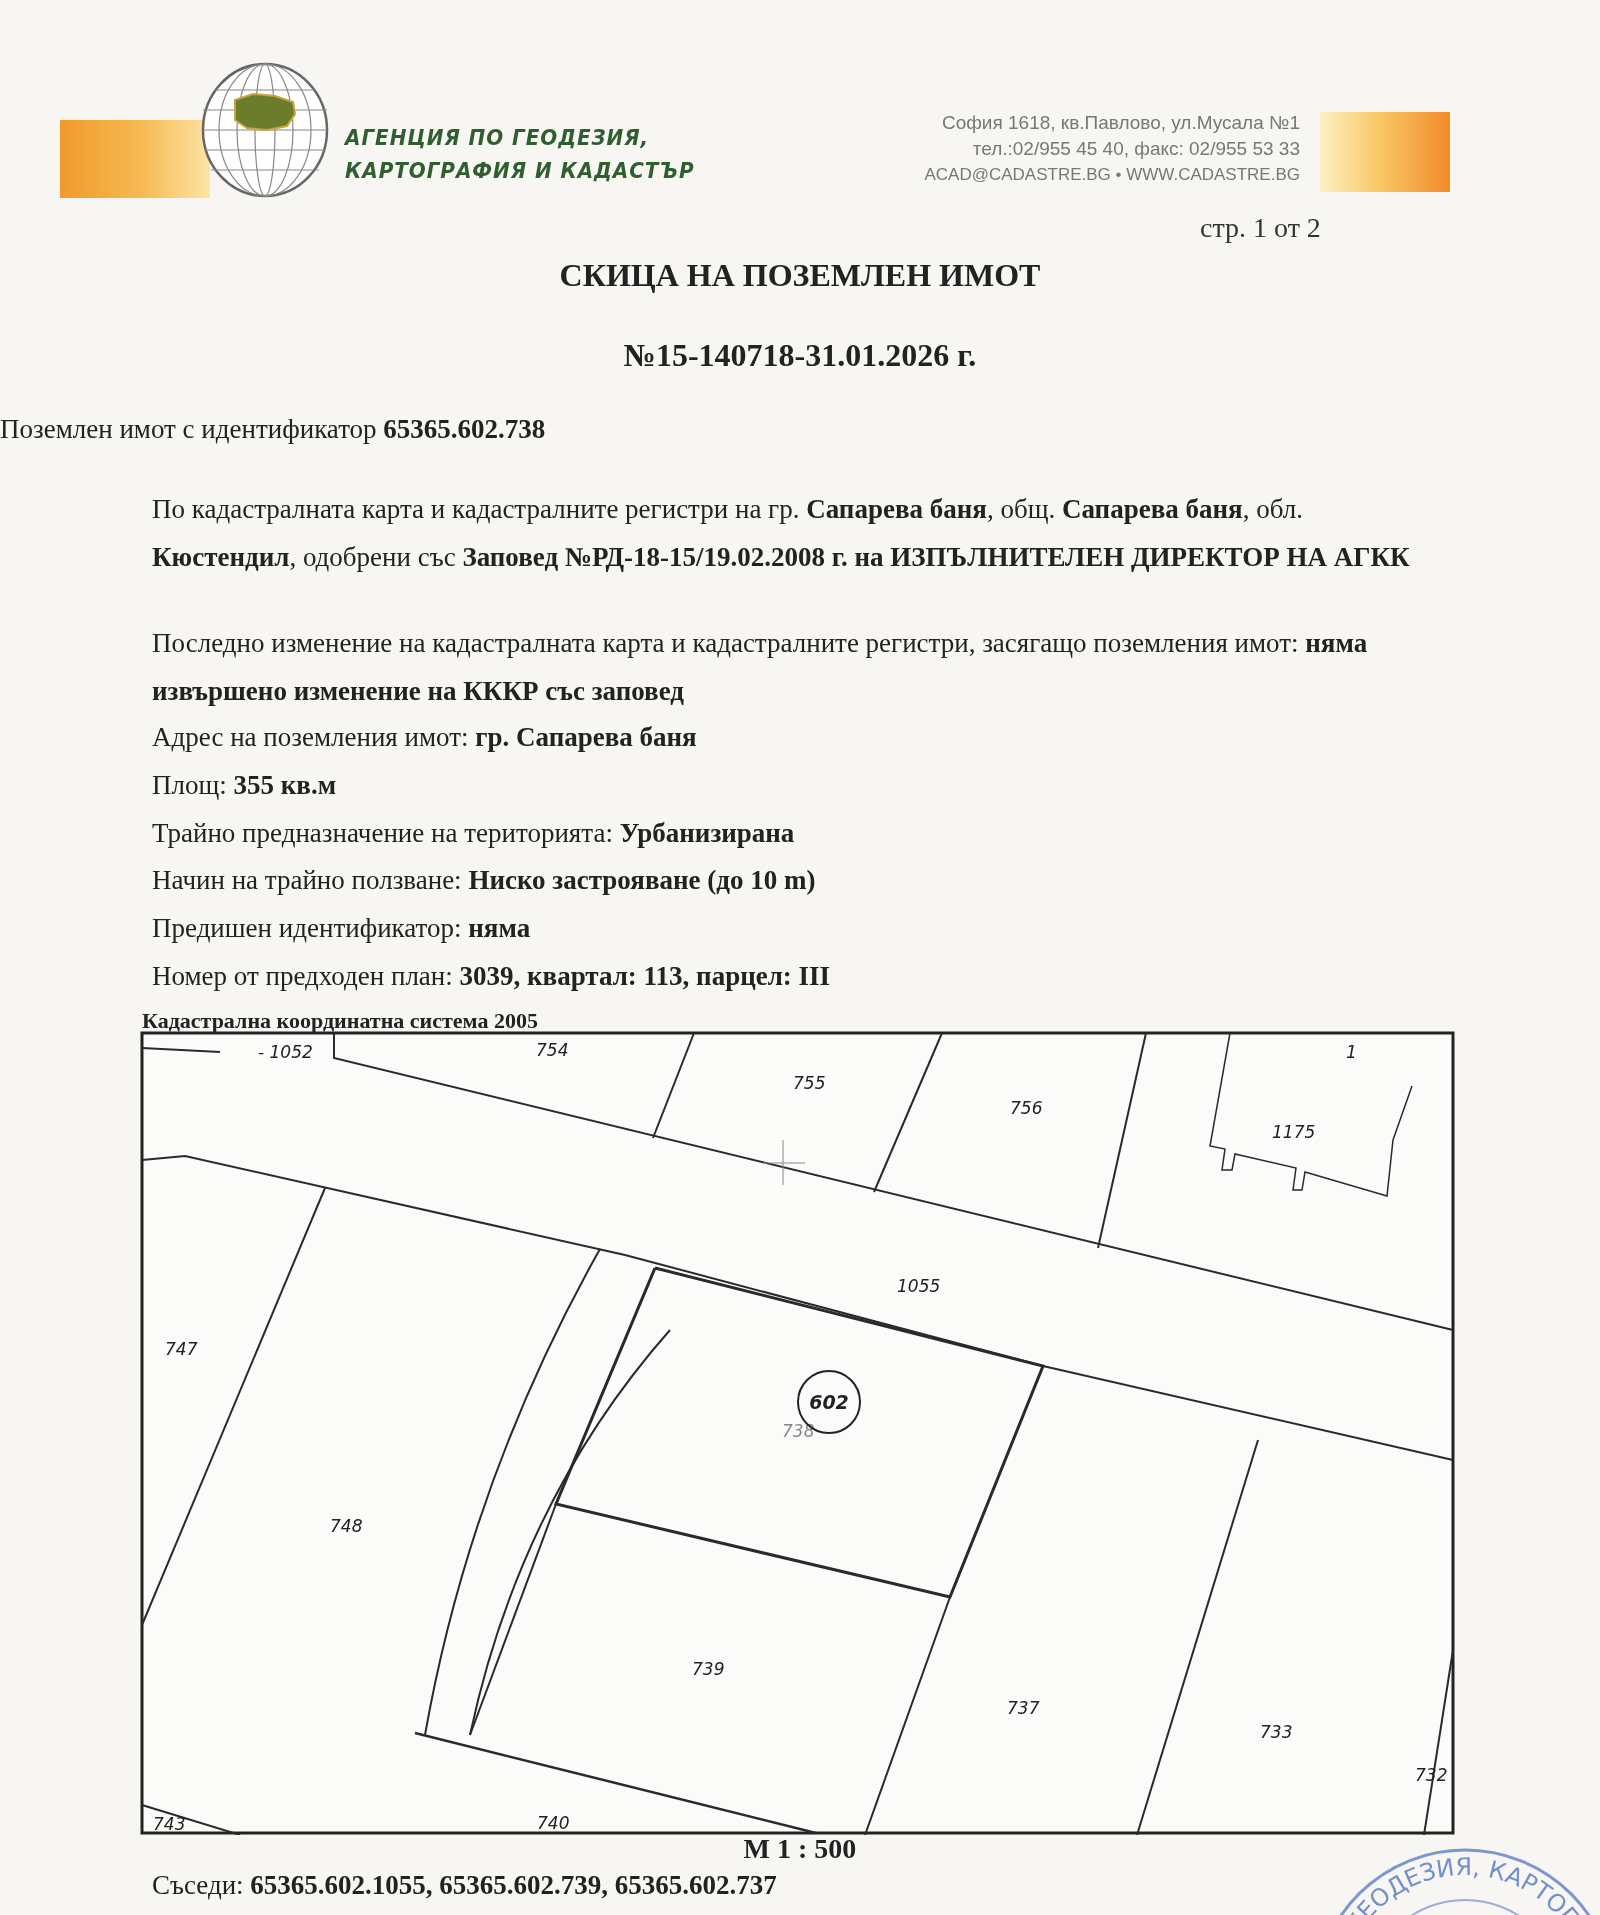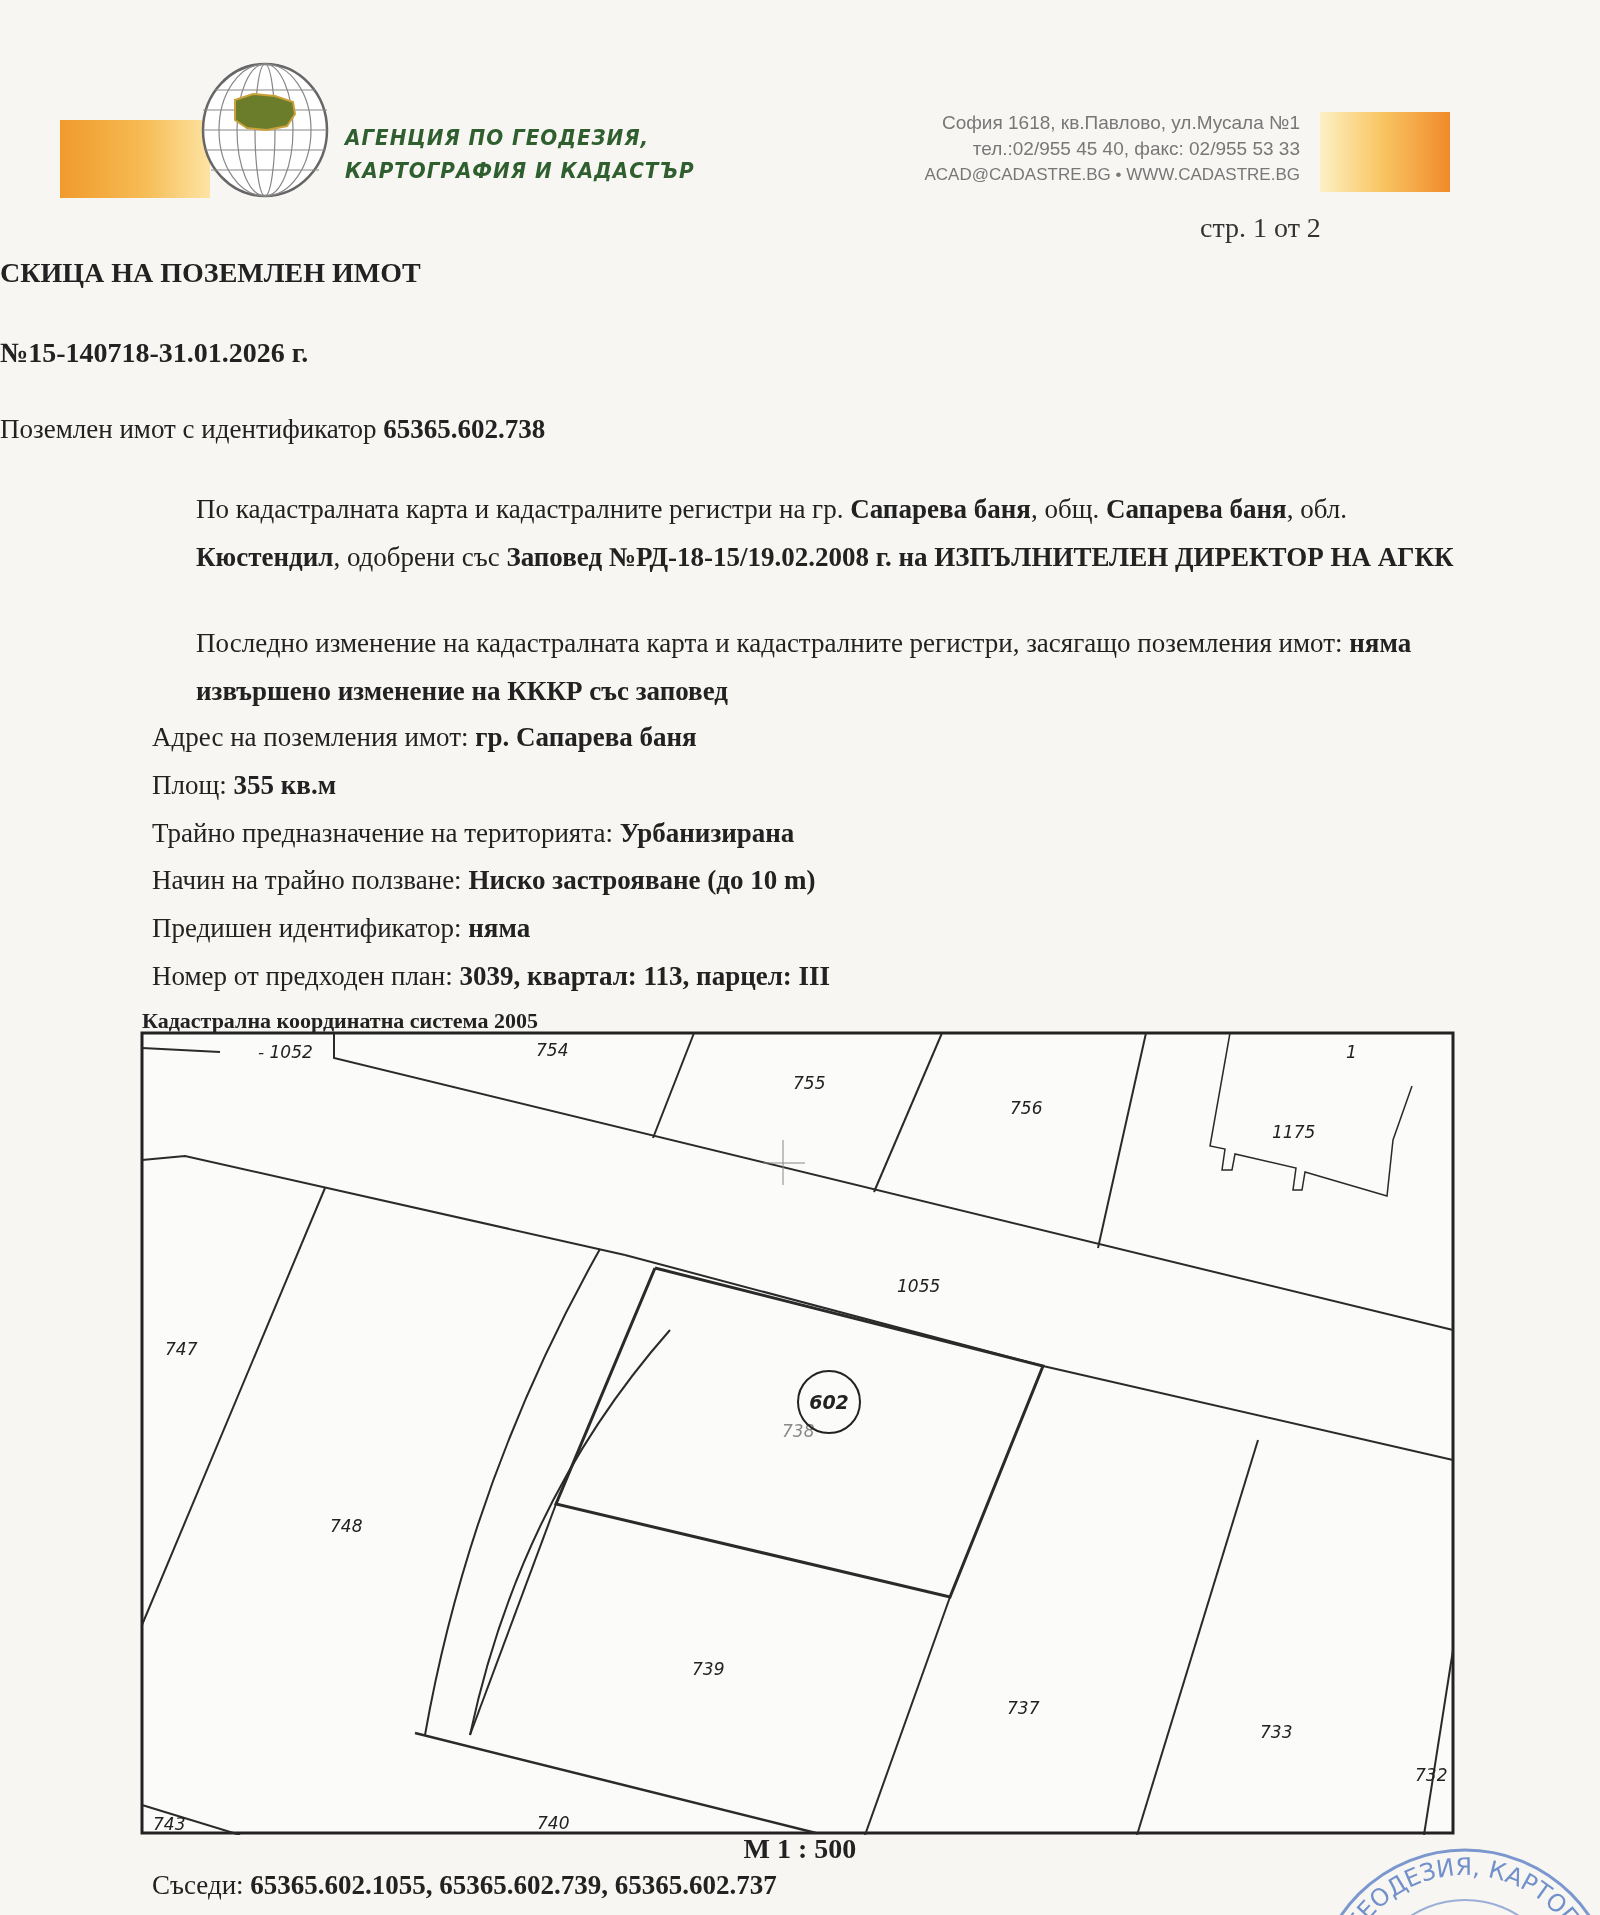--- a/index.html
+++ b/index.html
@@ -26,26 +26,26 @@
       font-size:21px; line-height:33px; color:#2f5f2e; letter-spacing:1px;
       transform:scaleX(0.95); transform-origin:left top;
     }
     .contact {
       left:860px; top:110px; width:440px; text-align:right;
       font-family:"Liberation Sans", sans-serif; color:#777;
     }
     .contact .l1, .contact .l2 { font-size:19px; line-height:26px; }
     .contact .l3 { font-size:17px; line-height:26px; }
     .page-no { left:1200px; top:212px; width:215px; text-align:left; font-size:28px; color:#333; }
-    .title { left:0; width:1600px; text-align:left; font-weight:bold; font-size:28px; color:#222; }
+    .title { left:0; width:1600px; text-align:center; font-weight:bold; font-size:32px; color:#222; }
     .t1 { top:257px; }
     .t2 { top:337px; }
     .ident { left:0; top:414px; width:1600px; text-align:left; font-size:27px; }
     .ident b { font-weight:bold; }
-    .para { left:152px; width:1300px; font-size:27px; line-height:48px;margin-left:44px; }
+    .para { left:152px; width:1300px; font-size:27px; line-height:48px; }
     .para b { font-weight:bold; }
     .line { left:152px; font-size:27px; white-space:nowrap; }
     .line b { font-weight:bold; }
     .coord-title { left:142px; top:1008px; font-size:22px; font-weight:bold; }
     .map { left:140px; top:1030px; width:1315px; height:805px; }
     .scale { left:0; top:1833px; width:1600px; text-align:center; font-weight:bold; font-size:28px; }
     .neighbors { left:152px; top:1870px; font-size:27px; white-space:nowrap; }
     .neighbors b { font-weight:bold; }
     .stamp { left:1300px; top:1835px; width:330px; height:200px; }
   </style>

